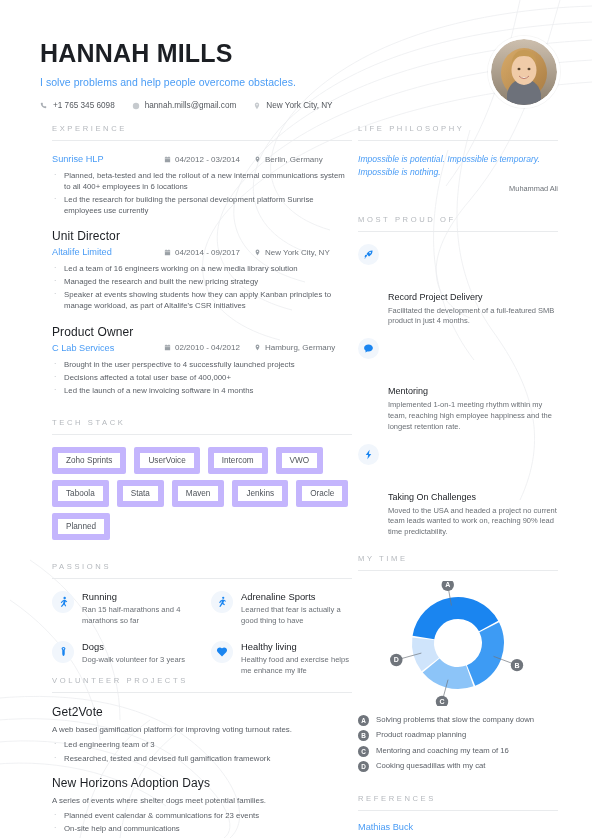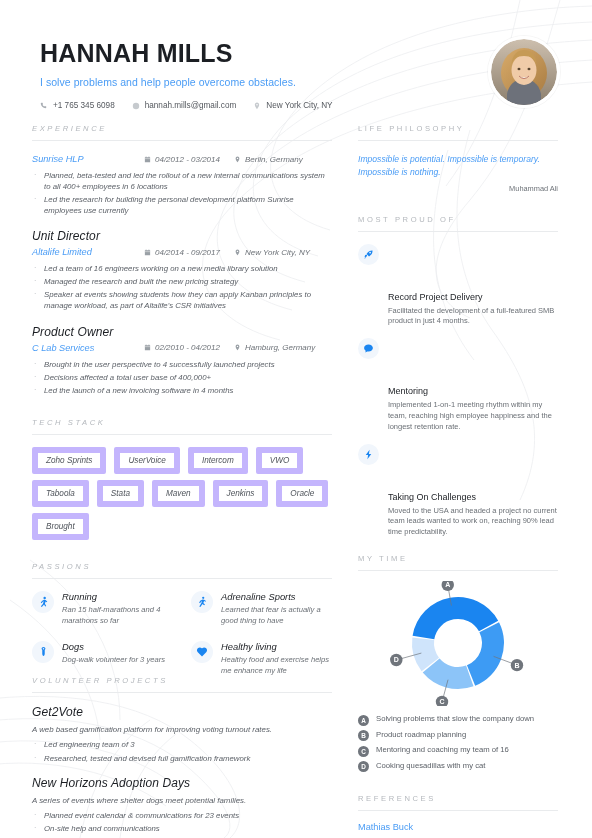--- a/index.html
+++ b/index.html
@@ -36,21 +36,21 @@
   .contact-item svg { flex: none; }
   .avatar {
     position: absolute; right: 32px; top: 36px;
     width: 72px; height: 72px; border-radius: 50%;
     overflow: hidden; border: 3px solid #ffffff;
     box-shadow: 0 0 0 1px rgba(0,0,0,.04);
   }
   .avatar svg { display: block; }
 
   
-  .col-left { position: absolute; left: 32px; top: 124px; width: 300px; font-style: italic; }
+  .col-left { position: absolute; left: 52px; top: 124px; width: 300px; }
   .col-right { position: absolute; left: 358px; top: 124px; width: 200px; }
 
   .sec-title {
     font-size: 7.6px; letter-spacing: 2.6px; color: #b4b8bd;
     text-transform: uppercase; font-weight: normal;
   }
   .sec-rule { height: 1px; background: #e9ebed; margin-top: 7px; }
   .section { margin-bottom: 0; }
 
   
@@ -115,21 +115,21 @@
     flex: none; width: 21px; height: 21px; border-radius: 50%;
     background: #f1f6fc; display: flex; align-items: center; justify-content: center;
   }
   .proud-body { flex: 1; }
   .proud-title { font-size: 9px; color: #1c1f24; line-height: 1.2; margin-top: 48px; }
   .proud-desc { margin-top: 3px; font-size: 7.5px; line-height: 1.45; color: #6b7076; }
 
   
   .donut-wrap { margin-top: 10px; display: flex; justify-content: center; }
   .legend { margin-top: 8px; }
-  .legend-row { display: flex; gap: 7px; margin-bottom: 4px; align-items: flex-start; }
+  .legend-row { display: flex; gap: 7px; margin-bottom: 4px; align-items: center; }
   .legend-key {
     flex: none; width: 11px; height: 11px; border-radius: 50%;
     background: #70757c; color: #fff; font-size: 6.4px;
     display: flex; align-items: center; justify-content: center;
     margin-top: .5px; font-weight: bold;
   }
   .legend-text { font-size: 7.7px; color: #5a5f66; line-height: 1.38; }
 
   
   .ref { margin-top: 11px; }
@@ -329,21 +329,21 @@
         <div class="chips">
           <span class="chip">Zoho Sprints</span>
           <span class="chip">UserVoice</span>
           <span class="chip">Intercom</span>
           <span class="chip">VWO</span>
           <span class="chip">Taboola</span>
           <span class="chip">Stata</span>
           <span class="chip">Maven</span>
           <span class="chip">Jenkins</span>
           <span class="chip">Oracle</span>
-          <span class="chip">Brought</span>
+          <span class="chip">Planned</span>
         </div>
       </div>
 
       <div class="section" style="margin-top:22px;">
         <div class="sec-title">PASSIONS</div>
         <div class="sec-rule"></div>
         <div class="passion-grid">
 
           <div class="passion">
             <span class="pass-ico">

